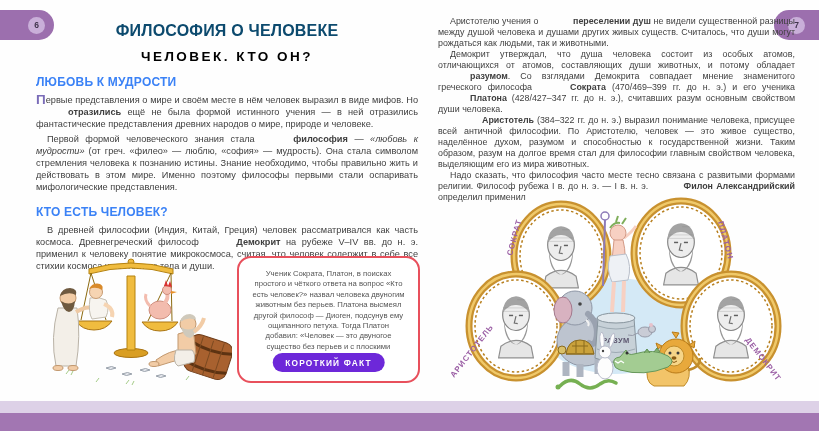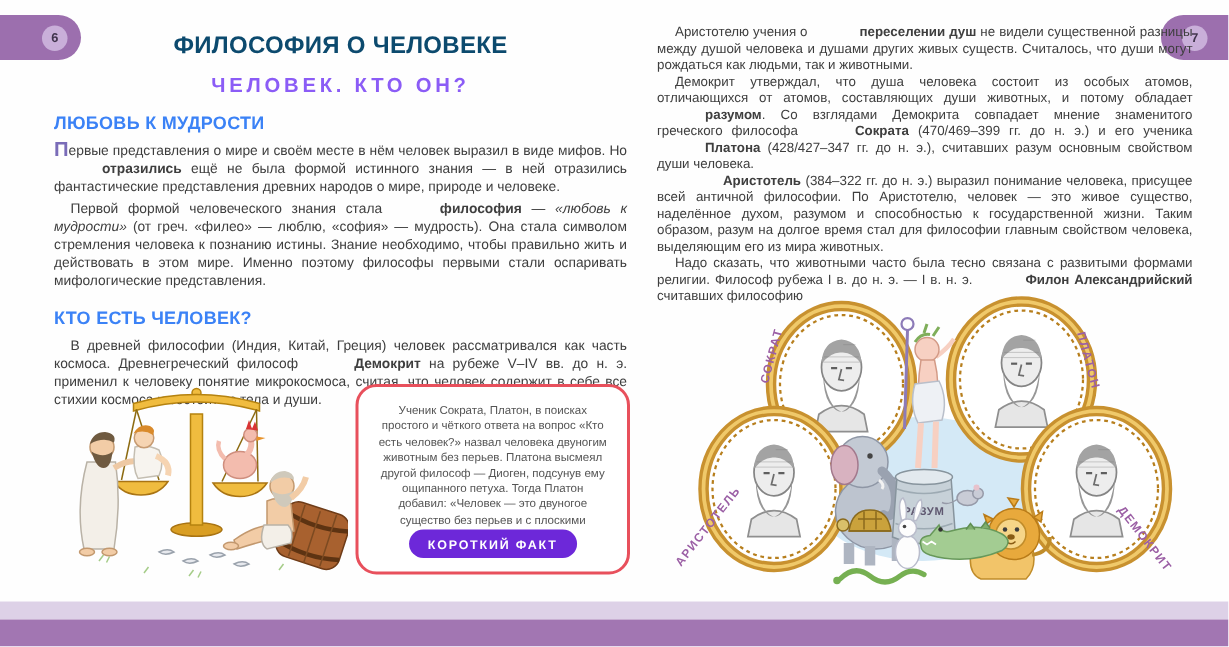--- a/index.html
+++ b/index.html
@@ -12,21 +12,21 @@
   
   .page-tab{position:absolute;top:10px;height:30px;background:#9c6fae;display:flex;align-items:center;box-sizing:border-box;}
   .tab-left{left:0;width:54px;border-radius:0 15px 15px 0;justify-content:flex-end;padding-right:9px;}
   .tab-right{right:0;width:45px;border-radius:15px 0 0 15px;justify-content:center;}
   .tab-circle{width:17px;height:17px;border-radius:50%;background:#c9afd9;color:#41354d;
     font-size:8.5px;font-weight:bold;display:flex;align-items:center;justify-content:center;}
 
   
   .left-content{position:absolute;left:36px;top:22px;width:382px;}
   .title{font-size:16px;font-weight:bold;color:#0c4a6e;text-align:center;margin:0 0 9px;letter-spacing:.2px;}
-  .subtitle{font-size:13.5px;font-weight:600;color:#8b5cf6;text-align:center;margin:0 0 11px;letter-spacing:2.5px;}
+  .subtitle{font-size:13.5px;font-weight:600;color:#000000;text-align:center;margin:0 0 11px;letter-spacing:2.5px;}
   .section-heading{font-size:12px;font-weight:bold;color:#3b82f6;margin:0 0 5px;letter-spacing:.2px;}
   .h-2{margin-top:11px;}
   .body-text{font-size:9.2px;line-height:12.2px;color:#3e3e3e;text-align:justify;margin:0 0 2px;}
   .indent{text-indent:11px;}
   .dropcap{color:#7a6cb8;font-weight:bold;font-size:13.5px;line-height:9px;vertical-align:-1px;}
   .seg-b{font-weight:bold;margin-left:32px;}
   .seg-i{font-style:italic;}
 
   
   .right-content{position:absolute;left:438px;top:16px;width:357px;}
@@ -60,21 +60,21 @@
     <span class="tab-circle">6</span>
   </div>
   <div class="page-tab tab-right">
     <span class="tab-circle">7</span>
   </div>
 
   <div class="left-content">
     <h1 class="title">ФИЛОСОФИЯ О ЧЕЛОВЕКЕ</h1>
     <h2 class="subtitle">ЧЕЛОВЕК. КТО ОН?</h2>
     <h3 class="section-heading">ЛЮБОВЬ К МУДРОСТИ</h3>
-    <p class="body-text"><span class="dropcap">П</span><span>ервые представления о мире и своём месте в нём человек выразил в виде мифов. Но </span><span class="seg-b">отразились</span><span> ещё не была формой истинного знания — в ней отразились фантастические представления древних народов о мире, природе и человеке.</span></p>
+    <p class="body-text"><span class="dropcap">П</span><span>ервые представления о мире и своём месте в нём человек выразил в виде мифов. Но </span><span class="seg-b">отразились</span><span> ещё не была формой истинного учения — в ней отразились фантастические представления древних народов о мире, природе и человеке.</span></p>
     <p class="body-text indent"><span>Первой формой человеческого знания стала </span><span class="seg-b">философия</span><span> — </span><span class="seg-i">«любовь к мудрости»</span><span> (от греч. «филео» — люблю, «софия» — мудрость). Она стала символом стремления человека к познанию истины. Знание необходимо, чтобы правильно жить и действовать в этом мире. Именно поэтому философы первыми стали оспаривать мифологические представления.</span></p>
     <h3 class="section-heading h-2">КТО ЕСТЬ ЧЕЛОВЕК?</h3>
     <p class="body-text indent"><span>В древней философии (Индия, Китай, Греция) человек рассматривался как часть космоса. Древнегреческий философ </span><span class="seg-b">Демокрит</span><span> на рубеже V–IV вв. до н. э. применил к человеку понятие микрокосмоса, считая, что человек содержит в себе все стихии космоса и состоит из тела и души.</span></p>
   </div>
 
   <svg class="left-illu" viewBox="0 0 196 150">
     <g stroke="#8fbf6a" stroke-width="1" opacity="0.8" fill="none">
       <path d="M30 128 l3 -4 M35 129 l2 -4 M90 138 l3 -4 M96 139 l2 -4 M150 134 l3 -4 M60 136 l3 -4"></path>
     </g>
     <g>
@@ -139,21 +139,21 @@
 
   <div class="fact-box">
     <p class="fact-text">Ученик Сократа, Платон, в поисках простого и чёткого ответа на вопрос «Кто есть человек?» назвал человека двуногим животным без перьев. Платона высмеял другой философ — Диоген, подсунув ему ощипанного петуха. Тогда Платон добавил: «Человек — это двуногое существо без перьев и с плоскими ногтями».</p>
     <div class="fact-badge">КОРОТКИЙ ФАКТ</div>
   </div>
 
   <div class="right-content">
     <p class="body-text"><span>Аристотелю учения о </span><span class="seg-b">переселении душ</span><span> не видели существенной разницы между душой человека и душами других живых существ. Считалось, что души могут рождаться как людьми, так и животными.</span></p>
     <p class="body-text"><span>Демокрит утверждал, что душа человека состоит из особых атомов, отличающихся от атомов, составляющих души животных, и потому обладает </span><span class="seg-b">разумом</span><span>. Со взглядами Демокрита совпадает мнение знаменитого греческого философа </span><span class="seg-b">Сократа</span><span> (470/469–399 гг. до н. э.) и его ученика </span><span class="seg-b">Платона</span><span> (428/427–347 гг. до н. э.), считавших разум основным свойством души человека.</span></p>
     <p class="body-text"><span class="seg-b">Аристотель</span><span> (384–322 гг. до н. э.) выразил понимание человека, присущее всей античной философии. По Аристотелю, человек — это живое существо, наделённое духом, разумом и способностью к государственной жизни. Таким образом, разум на долгое время стал для философии главным свойством человека, выделяющим его из мира животных.</span></p>
-    <p class="body-text"><span>Надо сказать, что животными часто была тесно связана с развитыми формами религии. Философ рубежа I в. до н. э. — I в. н. э. </span><span class="seg-b">Филон Александрийский</span><span> считавших философию</span></p>
+    <p class="body-text"><span>Надо сказать, что философия часто месте тесно связана с развитыми формами религии. Философ рубежа I в. до н. э. — I в. н. э. </span><span class="seg-b">Филон Александрийский</span><span> определил применил</span></p>
   </div>
 
   <svg class="right-illu" viewBox="0 0 368 214">
     <defs>
       <symbol id="bust" viewBox="0 0 100 120">
         <path d="M24 100 Q50 80 76 100 L80 120 L20 120 Z" fill="#e6e6e6" stroke="#8f8f8f" stroke-width="2"></path>
         <ellipse cx="50" cy="46" rx="23" ry="27" fill="#ededed" stroke="#858585" stroke-width="2"></ellipse>
         <path d="M27 42 Q28 16 50 14 Q72 16 73 42 Q62 28 50 29 Q38 28 27 42 Z" fill="#a3a3a3"></path>
         <path d="M29 54 Q34 92 50 97 Q66 92 71 54 Q71 76 64 87 Q57 97 50 97 Q43 97 36 87 Q29 76 29 54 Z" fill="#989898"></path>
         <line x1="38" y1="47" x2="45" y2="47" stroke="#5f5f5f" stroke-width="2.5"></line>

